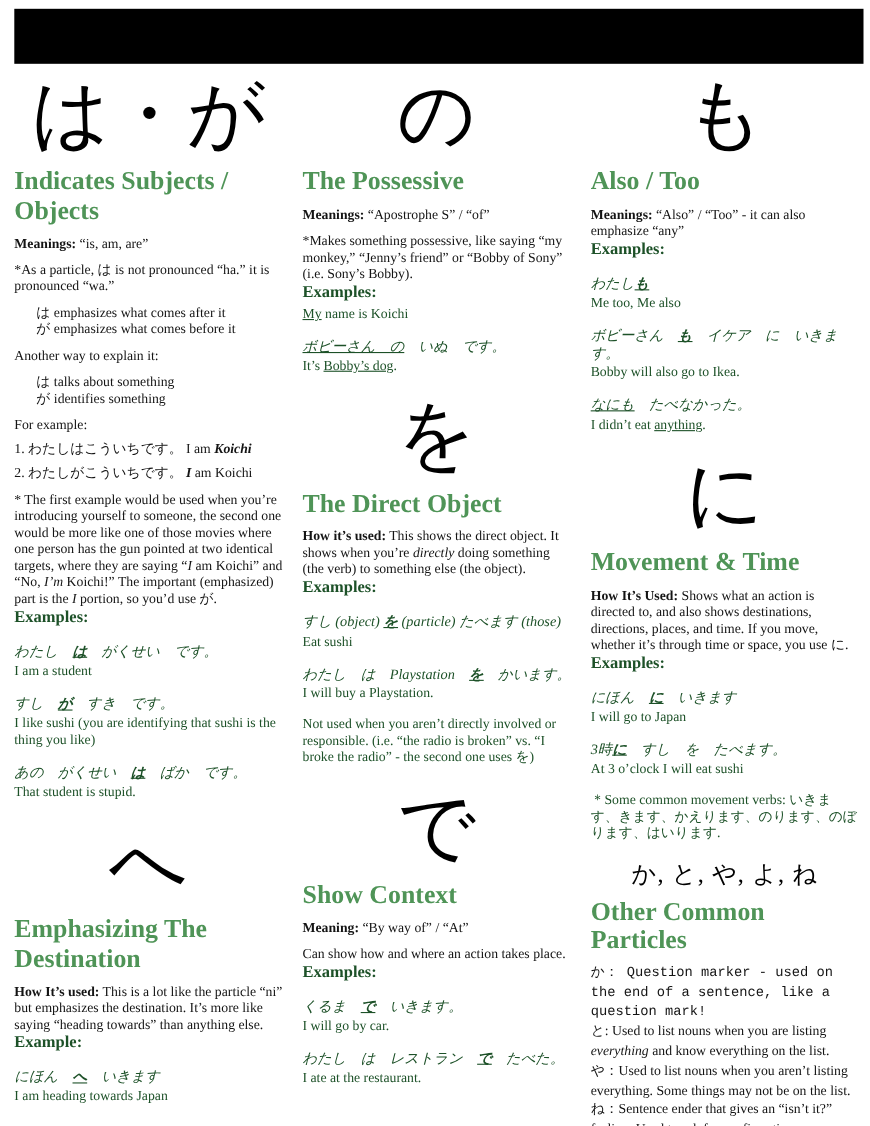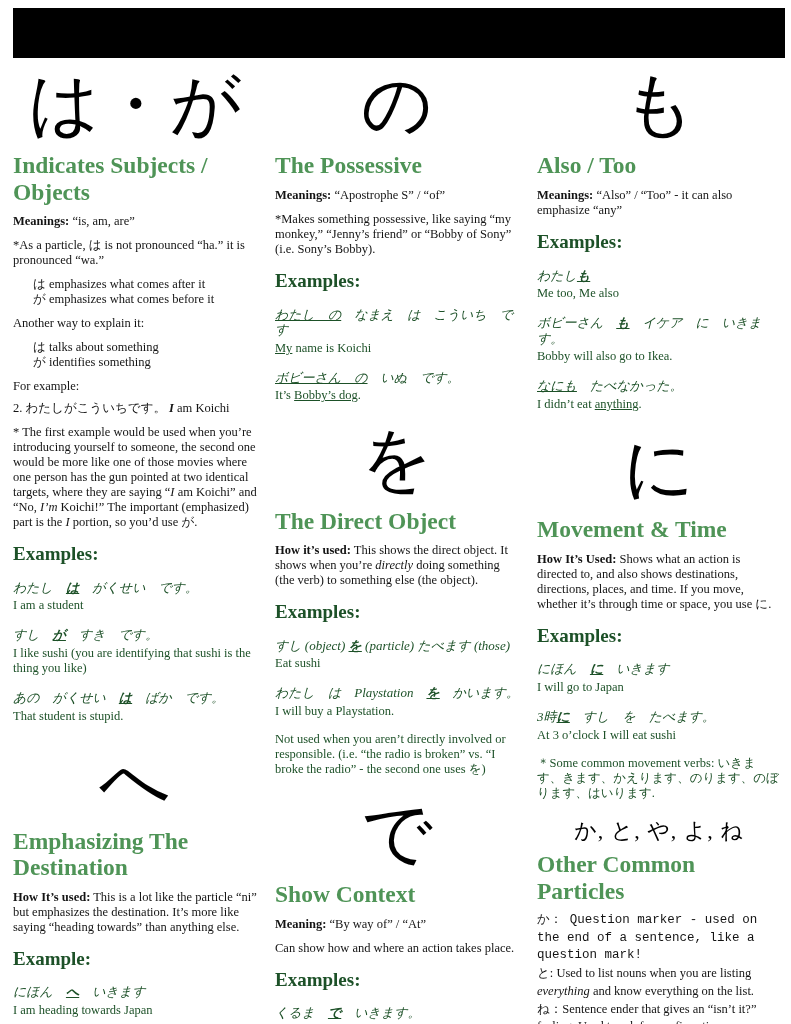--- a/index.html
+++ b/index.html
@@ -28,21 +28,21 @@
   .big.small{font-size:22px;letter-spacing:1px;margin-top:1px;}
   .title{
     color:var(--heading);font-size:23.5px;font-weight:bold;
     line-height:1.12;margin:8px 0 2px;
   }
   p{margin:0;}
   p.p{color:var(--ink);margin-top:9px;}
   p.ind{padding-left:20px;margin-top:9px;}
   p.tight{margin-top:0;}
   p.num{margin-top:7px;}
-  p.label{color:var(--ex);font-weight:bold;margin-top:13px;font-size:19px;}
+  p.label{color:var(--ex);font-weight:bold;font-size:15px;}
   p.jp{color:var(--ex);margin-top:14px;font-size:13px;font-style:italic;}
   p.en{color:var(--ex);margin-top:3px;}
   p.gp{color:var(--ex);margin-top:13px;}
   p.op{color:var(--ink);margin-top:0;line-height:1.42;}
   p.op.first{margin-top:8px;font-family:Liberation Mono, monospace;}
   .b{font-weight:bold;margin-top:16px;}
   .i{font-style:italic;}
   .u{text-decoration:underline;}
 </style>
 </head>
@@ -58,20 +58,21 @@
       <h2 class="title">Indicates Subjects / Objects</h2>
       <div>
           <p class="p"><span class="b">Meanings:</span><span> “is, am, are”</span></p>
           <p class="p"><span>*As a particle, は is not pronounced “ha.” it is pronounced “wa.”</span></p>
           <p class="p ind"><span>は emphasizes what comes after it</span></p>
           <p class="p ind tight"><span>が emphasizes what comes before it</span></p>
           <p class="p"><span>Another way to explain it:</span></p>
           <p class="p ind"><span>は talks about something</span></p>
           <p class="p ind tight"><span>が identifies something</span></p>
           <p class="p"><span>For example:</span></p>
+          <p class="p num"><span>1. わたしはこういちです。 I am </span><span class="b i">Koichi</span></p>
           <p class="p num"><span>2. わたしがこういちです。 </span><span class="b i">I</span><span> am Koichi</span></p>
           <p class="p"><span>* The first example would be used when you’re introducing yourself to someone, the second one would be more like one of those movies where one person has the gun pointed at two identical targets, where they are saying “</span><span class="i">I</span><span> am Koichi” and “No, </span><span class="i">I’m</span><span> Koichi!” The important (emphasized) part is the </span><span class="i">I</span><span> portion, so you’d use が.</span></p>
           <p class="label"><span>Examples:</span></p>
           <p class="jp"><span>わたし　</span><span class="b u">は</span><span>　がくせい　です。</span></p>
           <p class="en"><span>I am a student</span></p>
           <p class="jp"><span>すし　</span><span class="b u">が</span><span>　すき　です。</span></p>
           <p class="en"><span>I like sushi (you are identifying that sushi is the thing you like)</span></p>
           <p class="jp"><span>あの　がくせい　</span><span class="b u">は</span><span>　ばか　です。</span></p>
           <p class="en"><span>That student is stupid.</span></p>
         </div>
@@ -89,21 +90,20 @@
   </div>
 
   <div class="col">
     <section class="sec">
       <div class="big">の</div>
       <h2 class="title">The Possessive</h2>
       <div>
           <p class="p"><span class="b">Meanings:</span><span> “Apostrophe S” / “of”</span></p>
           <p class="p"><span>*Makes something possessive, like saying “my monkey,” “Jenny’s friend” or “Bobby of Sony” (i.e. Sony’s Bobby).</span></p>
           <p class="label"><span>Examples:</span></p>
-          <p class="jp"><span class="u">わたし　の</span><span>　なまえ　は　こういち　です</span></p>
           <p class="en"><span class="u">My</span><span> name is Koichi</span></p>
           <p class="jp"><span class="u">ボビーさん　の</span><span>　いぬ　です。</span></p>
           <p class="en"><span>It’s </span><span class="u">Bobby’s dog</span><span>.</span></p>
         </div>
     </section>
     <section class="sec">
       <div class="big">を</div>
       <h2 class="title">The Direct Object</h2>
       <div>
           <p class="p"><span class="b">How it’s used:</span><span> This shows the direct object. It shows when you’re </span><span class="i">directly</span><span> doing something (the verb) to something else (the object).</span></p>
@@ -157,19 +157,20 @@
           <p class="en"><span>At 3 o’clock I will eat sushi</span></p>
           <p class="gp"><span>＊Some common movement verbs: いきます、きます、かえります、のります、のぼります、はいります.</span></p>
         </div>
     </section>
     <section class="sec">
       <div class="big small">か, と, や, よ, ね</div>
       <h2 class="title">Other Common Particles</h2>
       <div>
           <p class="op first"><span>か： Question marker - used on the end of a sentence, like a question mark!</span></p>
           <p class="op"><span>と: Used to list nouns when you are listing </span><span class="i">everything</span><span> and know everything on the list.</span></p>
+          <p class="op"><span>や：Used to list nouns when you aren’t listing everything. Some things may not be on the list.</span></p>
           <p class="op"><span>ね：Sentence ender that gives an “isn’t it?” feeling. Used to ask for confirmation.</span></p>
           <p class="op"><span>よ: Sentence ender that gives a “you know” feeling, often when relaying new info.</span></p>
         </div>
     </section>
   </div>
 
 </div>
 
 </body></html>

